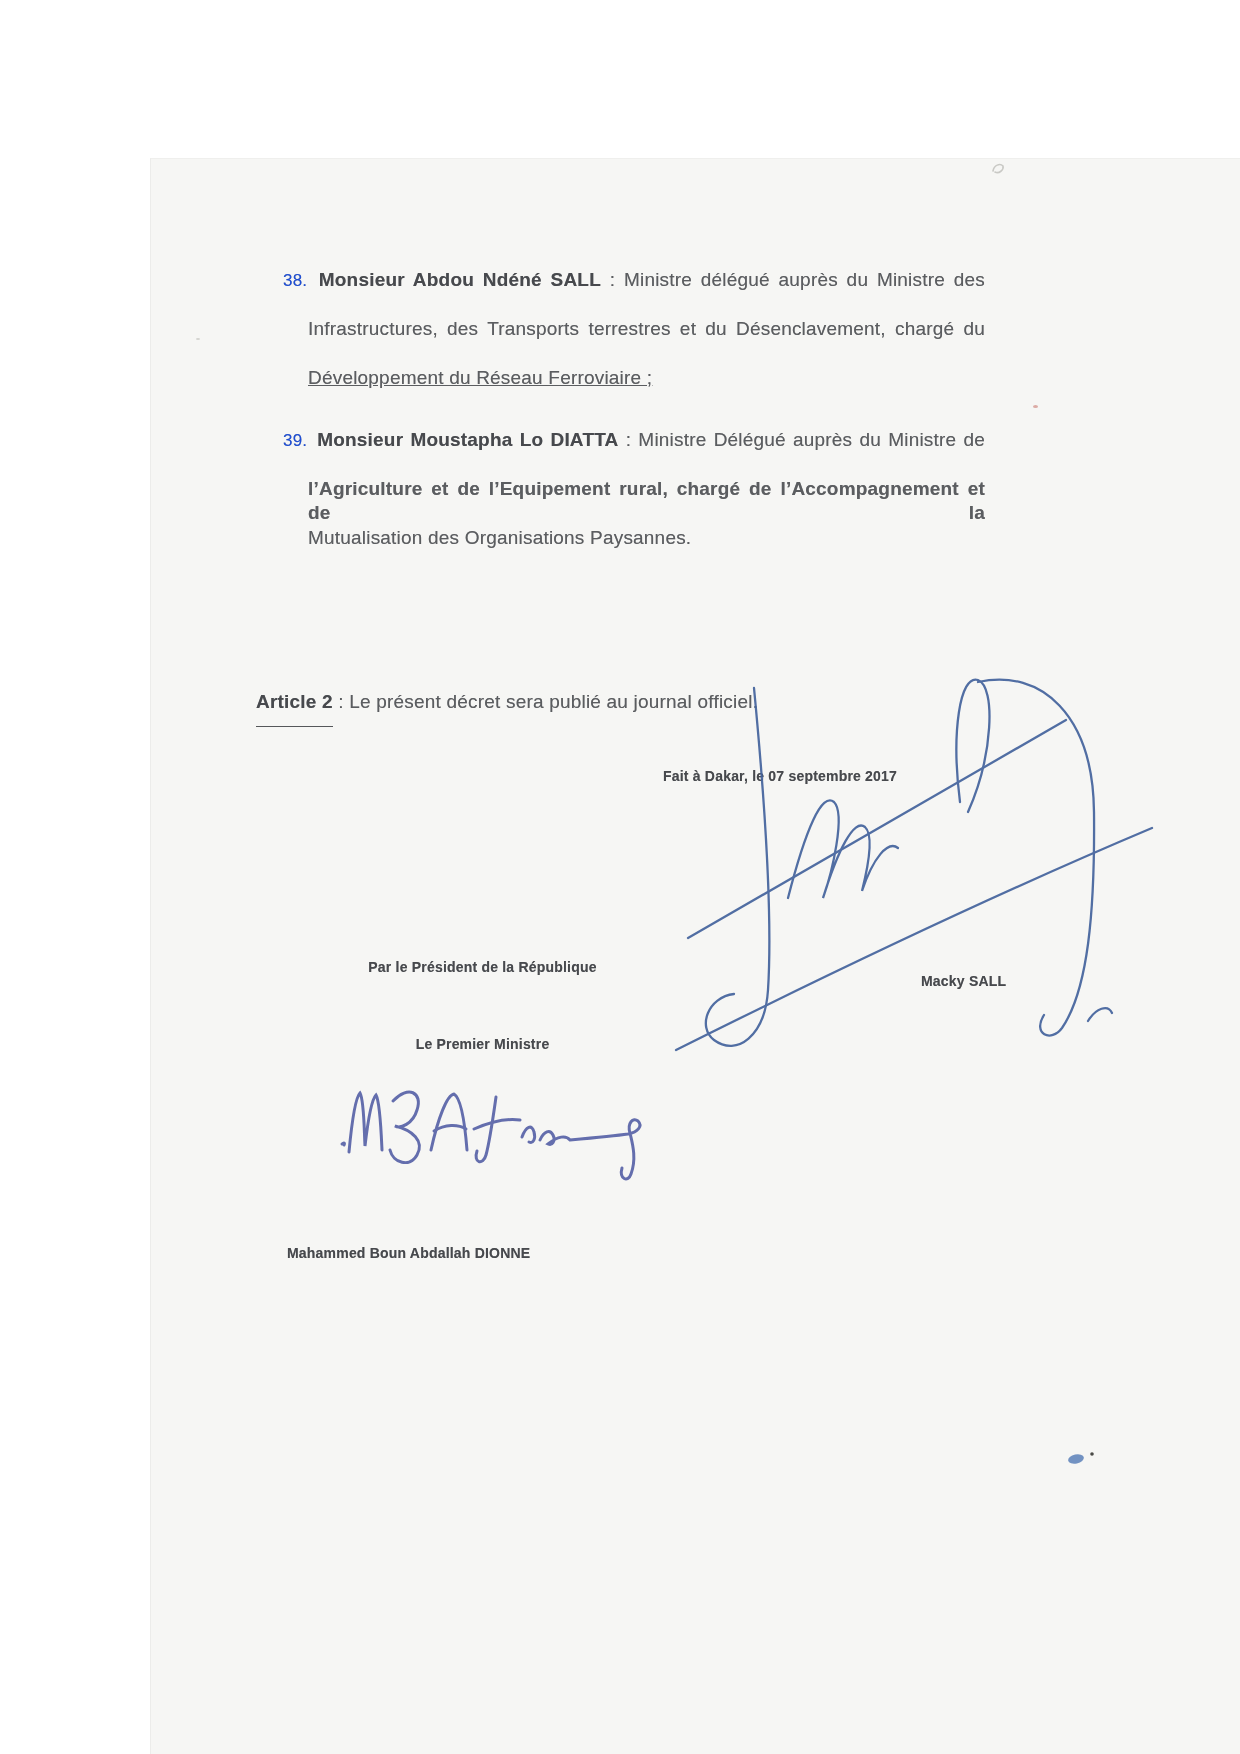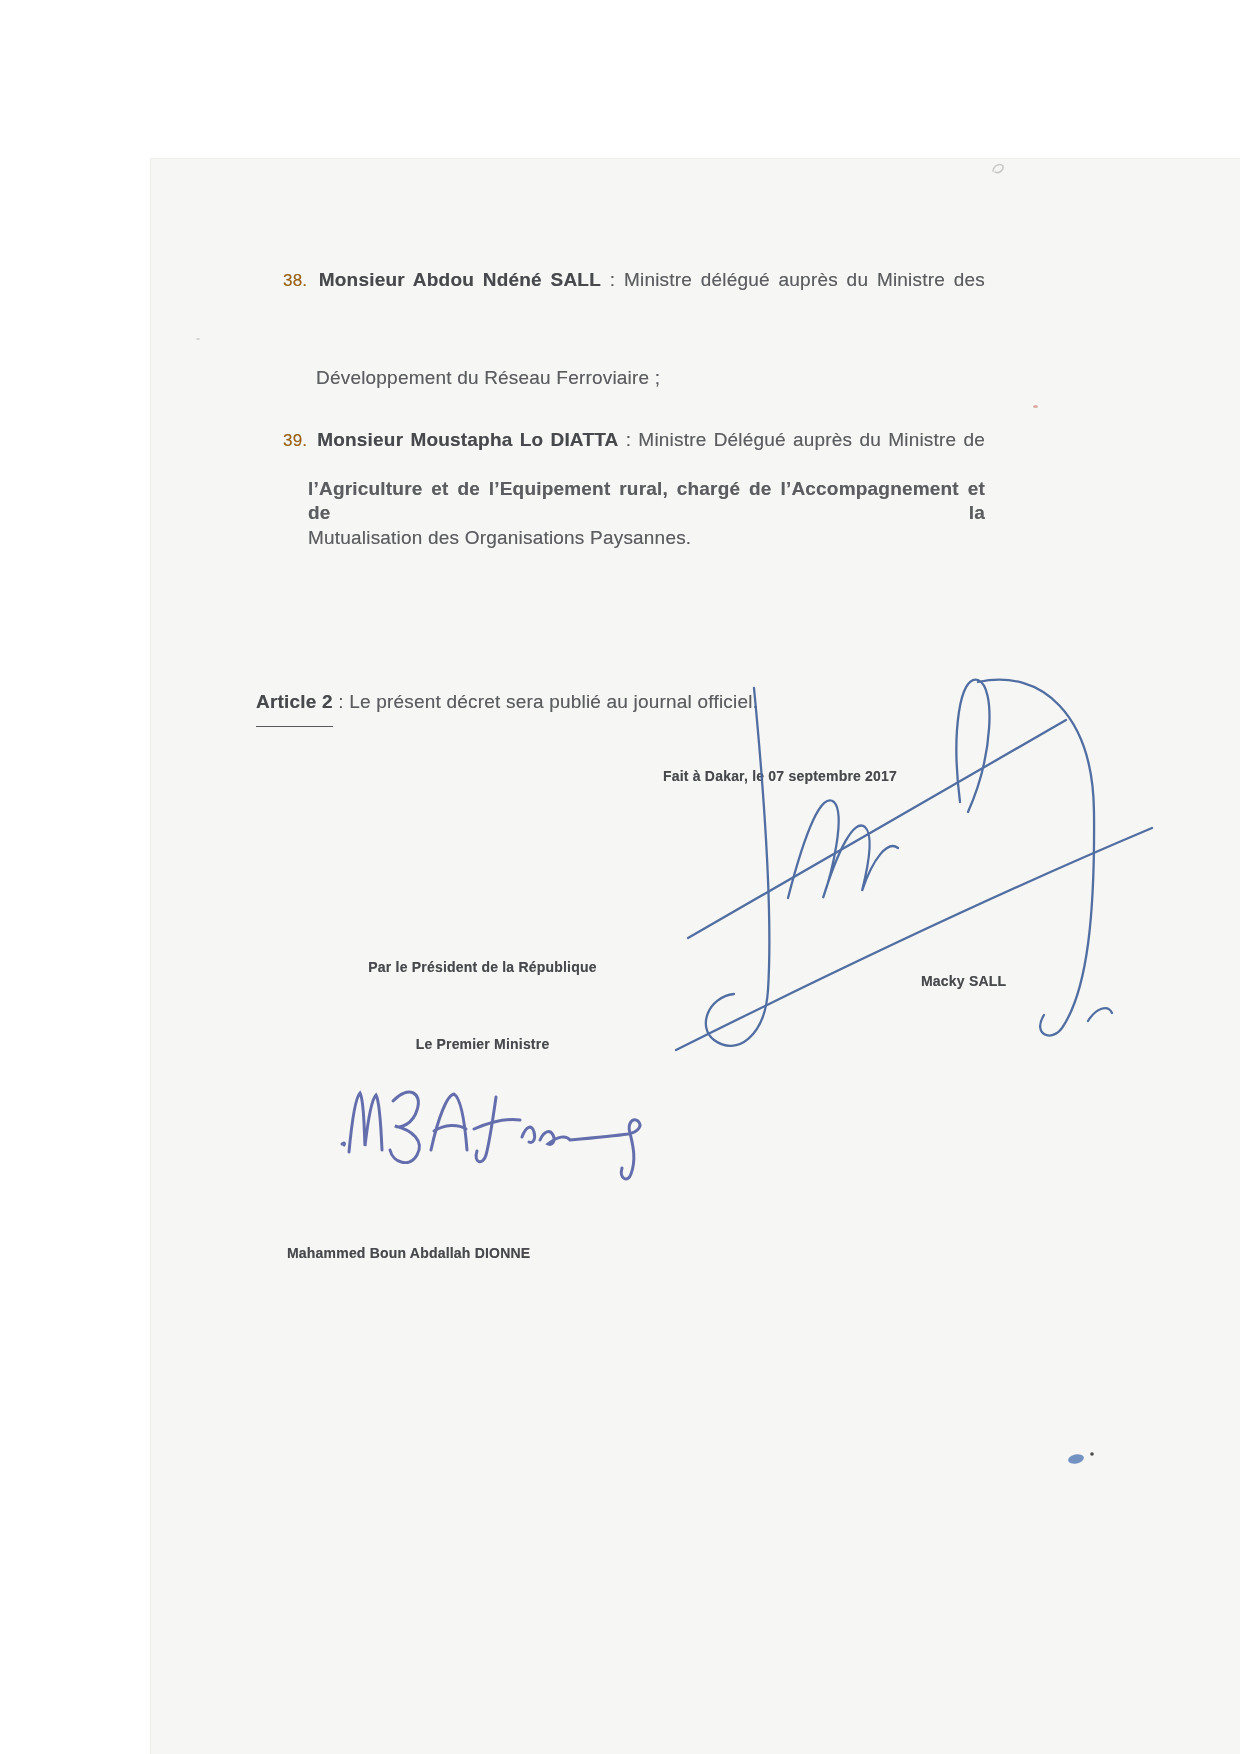--- a/index.html
+++ b/index.html
@@ -19,21 +19,21 @@
   .txt {
     position: absolute;
     color: #5b5d60;
     font-size: 19px;
     letter-spacing: 0.2px;
     line-height: 1.25;
     text-shadow: 0 0 0.5px rgba(91,93,96,0.55);
   }
   .justify { text-align: justify; text-align-last: justify; }
   .bold { font-weight: 700; color: #47494d; }
-  .num { display: inline-block; width: 27px; font-size: 17px; color: #a16207; }
+  .num { display: inline-block; width: 27px; font-size: 17px; color: #1d4ed8; }
   .underlined { border-bottom: 1.6px solid #55575a; padding-bottom: 14px; }
   .big { font-size: 14px; white-space: nowrap; }
   .centered { text-align: center; }
   svg.sig { position: absolute; overflow: visible; }
   .mark { position: absolute; }
 </style>
 </head>
 <body>
 
 <div class="page">
@@ -43,21 +43,24 @@
     <path d="M 3 9 C 4 3 10 1 13 4 C 14 8 9 12 5 10" fill="none" stroke="#c9c9c5" stroke-width="1.6" stroke-linecap="round"></path>
   </svg>
   <div class="mark" style="left:1033px; top:405px; width:5px; height:3px; background:#d79d96; border-radius:50%; opacity:.85;"></div>
   <div class="mark" style="left:196px; top:338px; width:4px; height:2px; background:#d3d3cf; border-radius:50%;"></div>
 
   <div class="txt justify" style="left:283px; top:268px; width:702px;">
     <span class="num">38.</span>
     <span class="bold">Monsieur Abdou Ndéné SALL</span>
     <span>: Ministre délégué auprès du Ministre des</span>
   </div>
-  <div class="txt" style="left:316px; top:366px; width:677px;">
+  <div class="txt justify" style="left:308px; top:317px; width:677px;">
+    <span>Infrastructures, des Transports terrestres et du Désenclavement, chargé du</span>
+  </div>
+  <div class="txt" style="left:308px; top:366px; width:677px;text-decoration:underline;">
     <span>Développement du Réseau Ferroviaire ;</span>
   </div>
 
   <div class="txt justify" style="left:283px; top:428px; width:702px;">
     <span class="num">39.</span>
     <span class="bold">Monsieur Moustapha Lo DIATTA</span>
     <span>: Ministre Délégué auprès du Ministre de</span>
   </div>
   <div class="txt justify" style="left:308px; top:477px; width:677px;font-weight:bold;">
     <span>l’Agriculture et de l’Equipement rural, chargé de l’Accompagnement et de la</span>

